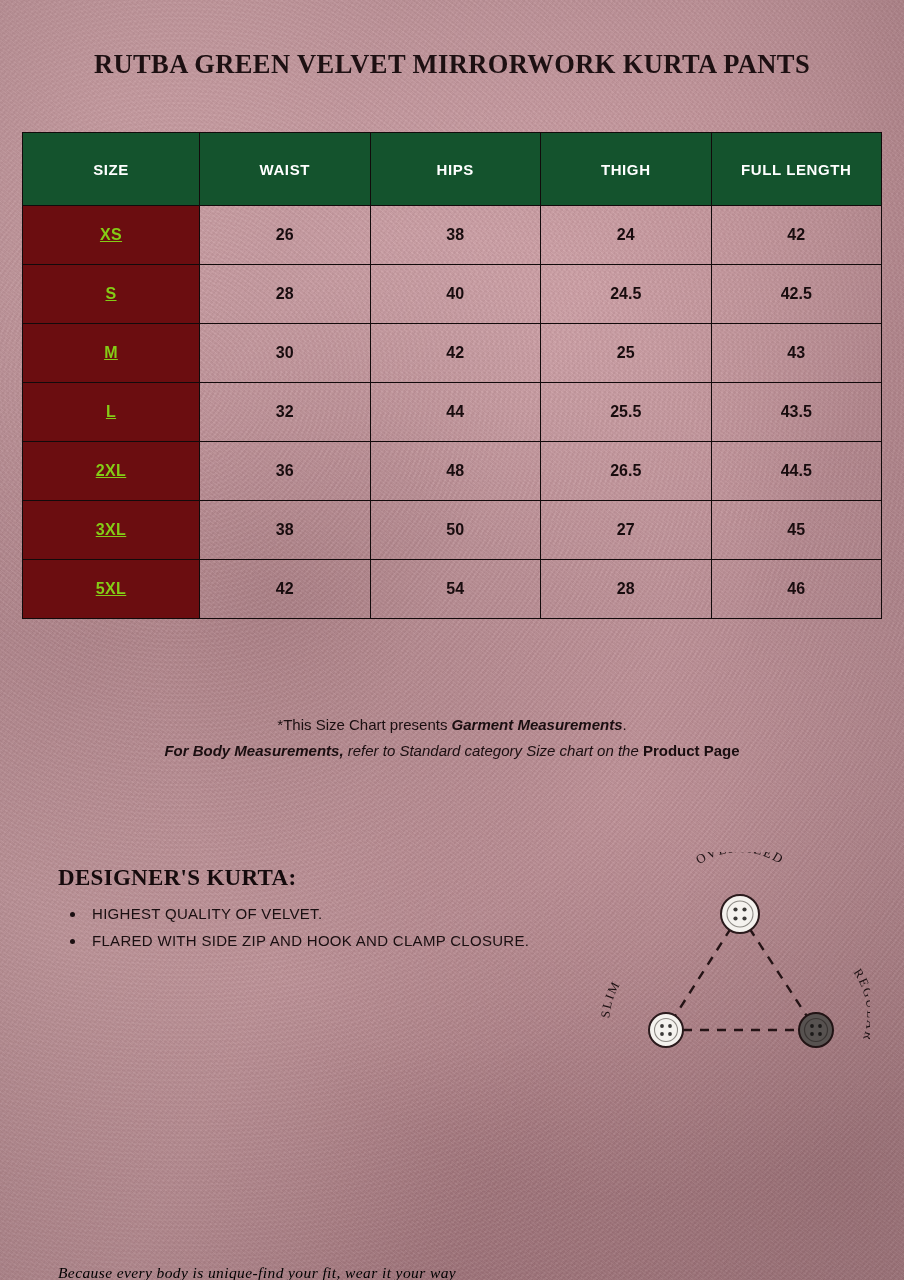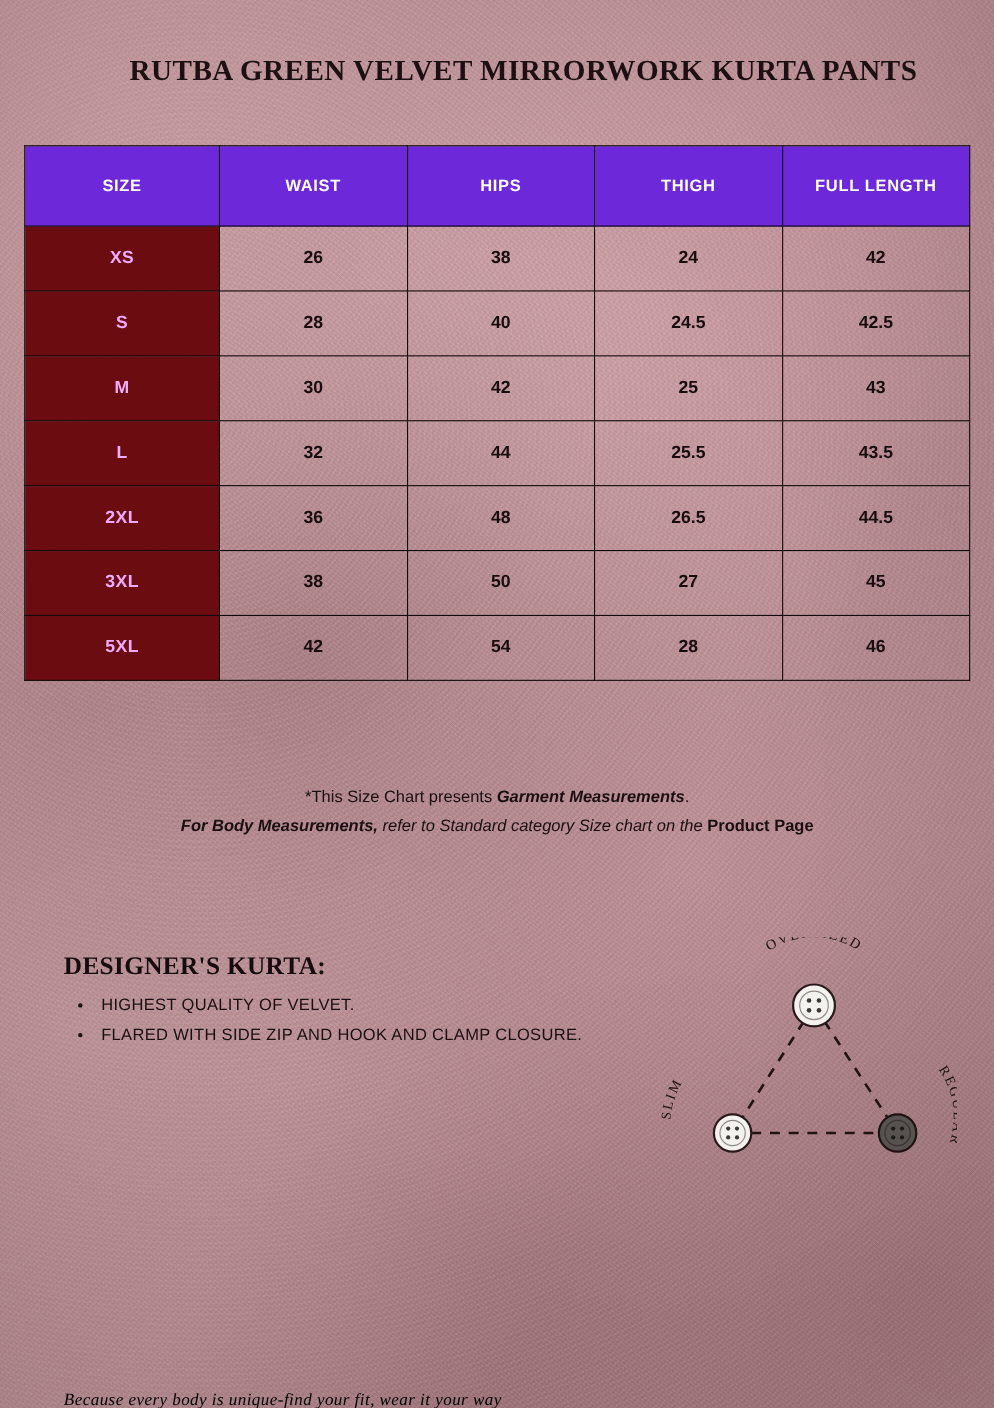--- a/index.html
+++ b/index.html
@@ -58,21 +58,21 @@
     height: 1280px;
   }
 
   
   .title {
     font-family: "Liberation Serif", serif;
     font-weight: bold;
     font-size: 26.5px;
     letter-spacing: 0.4px;
     color: #1d1012;
-    text-align: right;
+    text-align: center;
     line-height: 1.28;
     padding: 48px 70px 0 70px;
     box-sizing: border-box;
   }
 
   
   .table-wrap {
     position: absolute;
     left: 22px;
     top: 132px;
@@ -86,33 +86,34 @@
   table.size-chart th,
   table.size-chart td {
     border: 1px solid #120a0b;
     text-align: center;
     font-family: "Liberation Sans", sans-serif;
     font-weight: bold;
     color: #150a0c;
     font-size: 15.5px;
   }
   table.size-chart th {
-    background: #6d28d9;
+    background: #14532d;
     color: #ffffff;
     height: 70px;
     font-size: 15px;
     letter-spacing: 0.6px;
     text-transform: uppercase;
   }
   table.size-chart td.size-cell {
     background: #6b0d10;
-    color: #f0abfc;
+    color: #84cc16;
     width: 174px;
     font-size: 16px;
     letter-spacing: 0.4px;
+    text-decoration: underline;
   }
   table.size-chart td.val {
     background: transparent;
     height: 56px;
     font-size: 16px;
     color: #180c0e;
   }
   table.size-chart th.c-size { width: 174px; }
 
   

